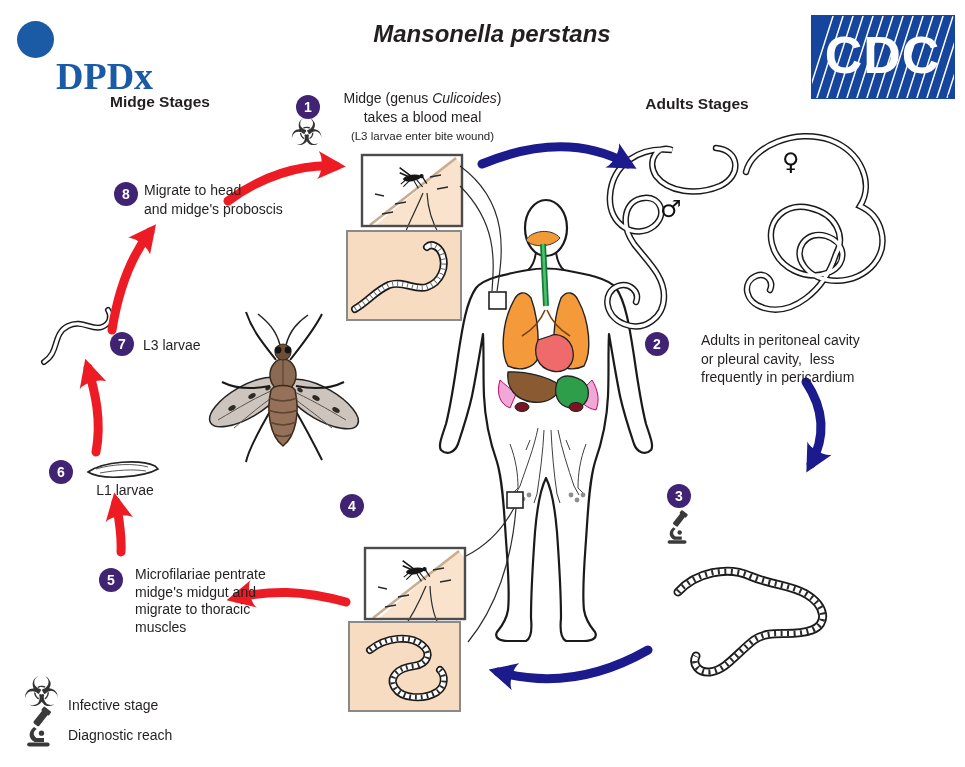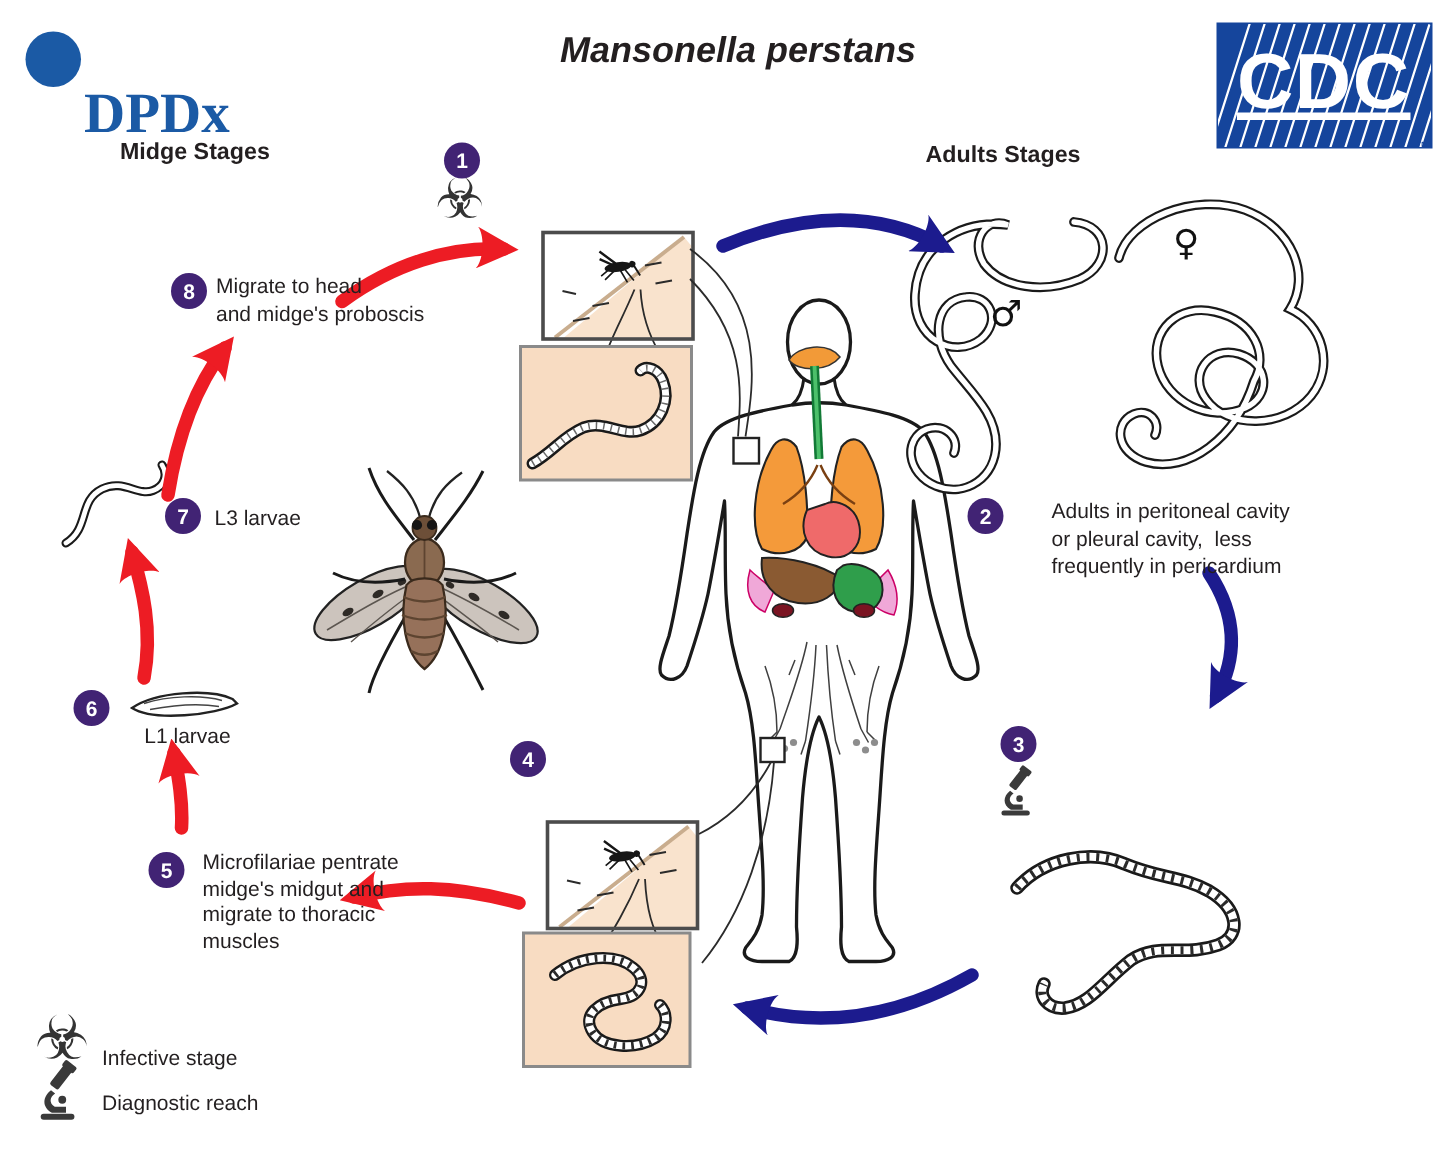--- a/index.html
+++ b/index.html
@@ -4,33 +4,33 @@
 <style>
   html,body{margin:0;padding:0;background:#fff;}
   .canvas{position:relative;width:965px;height:767px;background:#fff;overflow:hidden;
           font-family:"Liberation Sans",sans-serif;color:#231f20;}
   .art{position:absolute;left:0;top:0;}
   .txt{position:absolute;white-space:pre-wrap;color:#231f20;line-height:18.5px;font-size:14px;}
   .center{text-align:center;}
   .note{font-size:11.5px;line-height:13.5px;}
   .title{position:absolute;left:352px;top:20px;width:280px;text-align:center;
          font-size:24px;font-weight:bold;font-style:italic;}
-  .colhead{position:absolute;font-size:15.5px;font-weight:bold;width:160px;}
+  .colhead{position:absolute;font-size:15.5px;font-weight:bold;text-align:center;width:160px;}
   .stepnum{position:absolute;width:24px;height:24px;border-radius:50%;background:var(--step_purple);
            color:#fff;font-weight:bold;font-size:14px;line-height:24px;text-align:center;}
   .bio{position:absolute;font-family:"DejaVu Sans",sans-serif;color:#333;line-height:1;}
   
   .dpdx-circle{position:absolute;left:17px;top:21px;width:37px;height:37px;border-radius:50%;
                background:var(--dpdx_blue);}
   .dpdx-text{position:absolute;left:56px;top:13px;font-family:"Liberation Serif",serif;
              font-weight:bold;font-size:38px;color:var(--dpdx_blue);line-height:1;margin-top:44px;}
   
   .cdc-box{position:absolute;left:810px;top:15px;width:145px;height:84px;}
   .cdc-text{position:absolute;left:0;top:10px;width:145px;text-align:center;color:#fff;
-            font-weight:bold;font-size:52px;line-height:60px;letter-spacing:1px;text-decoration:underline;}
+            font-weight:bold;font-size:52px;line-height:60px;letter-spacing:1px;}
   .cdc-tm{position:absolute;left:944px;top:93px;font-size:8px;color:var(--cdc_blue);}
   .red-arrow{stroke:var(--arrow_red);stroke-width:9;fill:none;stroke-linecap:round;}
   .blue-arrow{stroke:var(--arrow_blue);stroke-width:9;fill:none;stroke-linecap:round;}
   .mk-red{fill:var(--arrow_red);} .mk-blue{fill:var(--arrow_blue);}
   .worm-out{stroke:#1a1a1a;fill:none;stroke-linecap:round;}
   .worm-in{stroke:#fff;fill:none;stroke-linecap:round;}
   .leader{stroke:#2b2b2b;stroke-width:1.2;fill:none;}
   .body-line{stroke:#1a1a1a;stroke-width:2.2;fill:#fff;stroke-linejoin:round;}
   .lymph{stroke:#3f3f3f;stroke-width:1;fill:none;}
   .micro{color:#3a3a3a;}
@@ -219,20 +219,21 @@
   <div class="cdc-box">
     <div class="cdc-text">CDC</div>
   </div>
   <div class="cdc-tm">™</div>
 
   <div class="colhead" style="left:80px;top:93px;">Midge Stages</div>
   <div class="colhead" style="left:617px;top:95px;">Adults Stages</div>
 
   <div class="stepnum" style="left:296px;top:95px;">1</div>
   <div class="bio" style="left:290px;top:114px;font-size:37px;">☣</div>
+  <div class="txt center" style="left:325px;top:89px;width:195px;"><span>Midge (genus </span><i>Culicoides</i><span>)</span><br><span>takes a blood meal</span><br><span class="note">(L3 larvae enter bite wound)</span></div>
 
   <div class="stepnum" style="left:645px;top:332px;">2</div>
   <div class="txt" style="left:677px;top:331px;margin-left:24px;"><span>Adults in peritoneal cavity</span><br><span>or pleural cavity,  less</span><br><span>frequently in pericardium</span></div>
 
   <div class="stepnum" style="left:667px;top:484px;">3</div>
 
   <div class="stepnum" style="left:340px;top:494px;">4</div>
 
   <div class="stepnum" style="left:99px;top:568px;">5</div>
   <div class="txt" style="left:135px;top:566px;line-height:17.5px;"><span>Microfilariae pentrate</span><br><span>midge's midgut and</span><br><span>migrate to thoracic</span><br><span>muscles</span></div>

